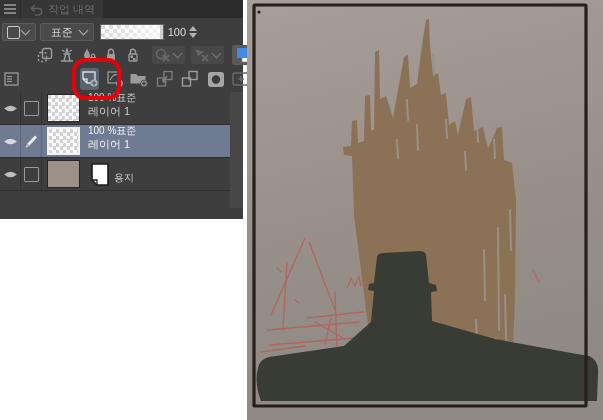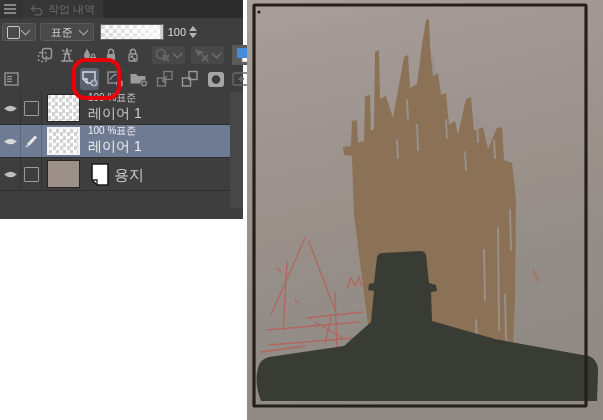--- a/index.html
+++ b/index.html
@@ -37,25 +37,25 @@
   #scrolltrack{position:absolute;right:0;top:92px;width:13px;height:116px;background:#474747;}
   .lrow{height:32px;border-bottom:1px solid #2e2e2e;display:flex;align-items:stretch;background:#3e3e3e;}
   .lrow.sel{background:#6e7b93;}
   .cell{width:20px;border-right:1px solid #323232;display:flex;align-items:center;justify-content:center;flex:0 0 auto;}
   .lrow.sel .cell{border-right-color:#5a6780;}
   .thumb{width:33px;height:28px;border:1px solid #262626;margin-left:5px;align-self:center;box-sizing:border-box;}
   .thumb.checker{background-size:7px 7px;}
   .thumb.selthumb{border:2px solid #f2f2f2;}
   .meta{margin-left:8px;display:flex;flex-direction:column;justify-content:flex-start;line-height:1.25;}
   .meta .m1{font-size:10px;color:#cccccc;}
-  .meta .m2{font-size:14px;color:#cccccc;}
+  .meta .m2{font-size:11px;color:#cccccc;}
   .lrow.sel .meta .m1,.lrow.sel .meta .m2{color:#f0f0f0;}
   .chk{width:13px;height:13px;border:1.5px solid #9a9a9a;border-radius:1px;}
   .paperwrap{display:flex;align-items:flex-end;margin-left:10px;gap:4px;padding-bottom:4px;}
-  .papername{font-size:15px;color:#cccccc;padding-bottom:1px;}
+  .papername{font-size:10px;color:#cccccc;padding-bottom:1px;}
   
   #canvas{position:absolute;left:247px;top:0;width:356px;height:420px;}
   #canvas svg{display:block;}
 </style>
 </head>
 <body>
 
 <div id="panel">
 
   <div id="tabbar">

